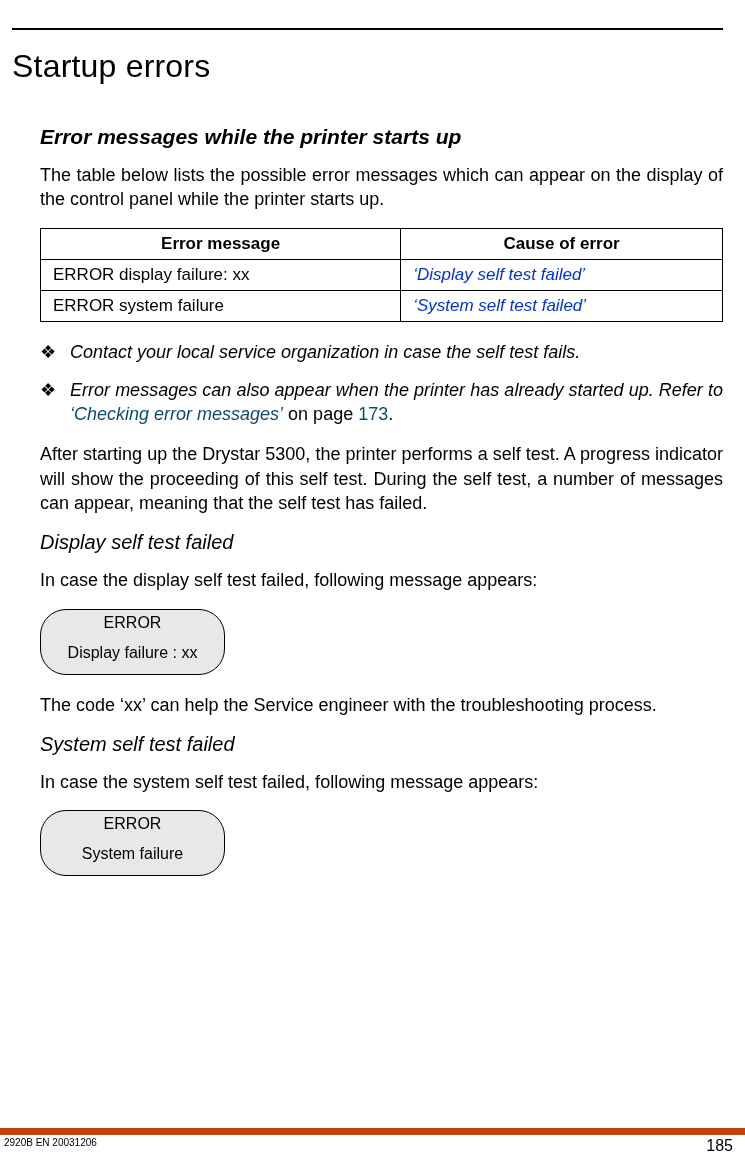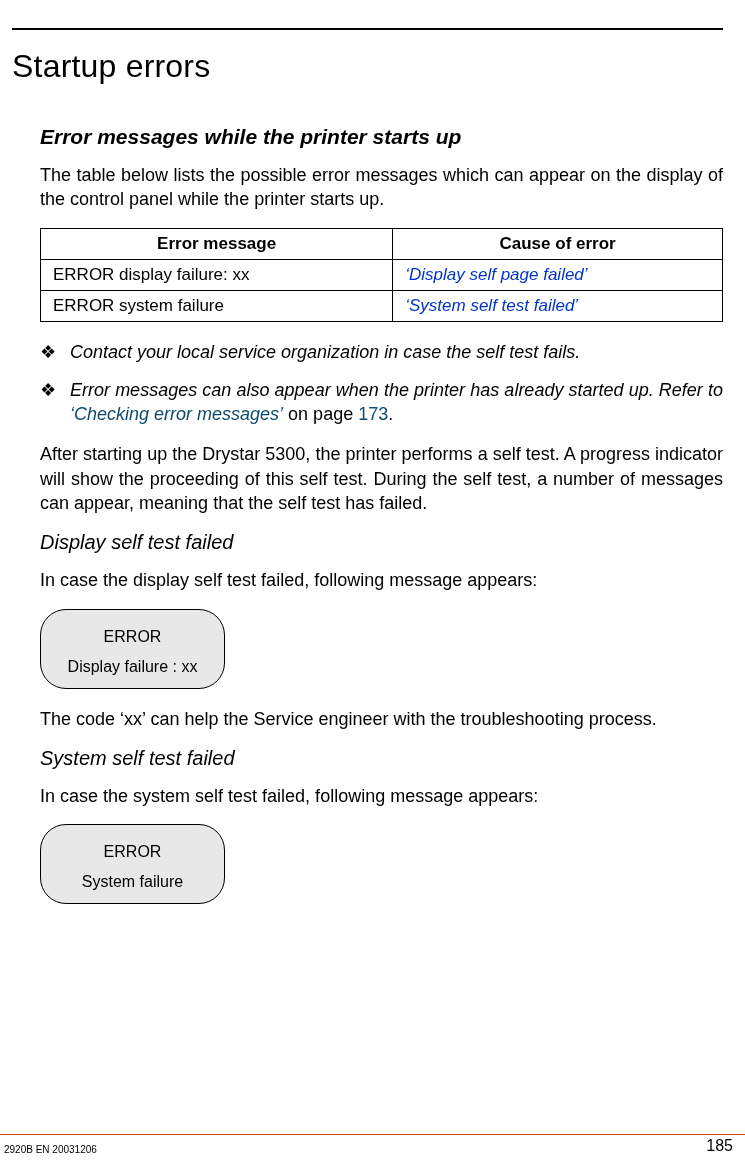--- a/index.html
+++ b/index.html
@@ -80,37 +80,37 @@
     .h3 {
       font-size: 20px;
       font-style: italic;
       font-weight: normal;
       margin-bottom: 14px;
     }
     .lcd-box {
       border: 1.5px solid #000;
       border-radius: 26px;
       background: #e8e8e8;
-      padding: 18px 16px 12px 16px;
+      padding: 4px 16px 12px 16px;
       width: 185px;
       text-align: center;
       font-size: 16px;
       margin-bottom: 18px;
     }
     .lcd-line1 { margin-bottom: 12px; }
     .footer {
       position: absolute;
       bottom: 14px;
       left: 0;
       right: 0;
-      border-top: 1px solid #c2410c;
+      border-top: 7px solid #c2410c;
       padding: 2px 12px 0 4px;
       display: flex;
       justify-content: space-between;
-      align-items: flex-end;
+      align-items: flex-start;
     }
     .footer-left {
       font-size: 10px;
     }
     .footer-right {
       font-size: 16px;
     }
   </style>
 </head>
 <body>
@@ -129,21 +129,21 @@
     <table class="errtable">
       <thead>
         <tr>
           <th>Error message</th>
           <th>Cause of error</th>
         </tr>
       </thead>
       <tbody>
         <tr>
           <td>ERROR display failure: xx</td>
-          <td class="blue-italic">‘Display self page failed’</td>
+          <td class="blue-italic">‘Display self test failed’</td>
         </tr>
         <tr>
           <td>ERROR system failure</td>
           <td class="blue-italic">‘System self test failed’</td>
         </tr>
       </tbody>
     </table>
 
     <div class="bullets">
       <div class="bullet-row">

